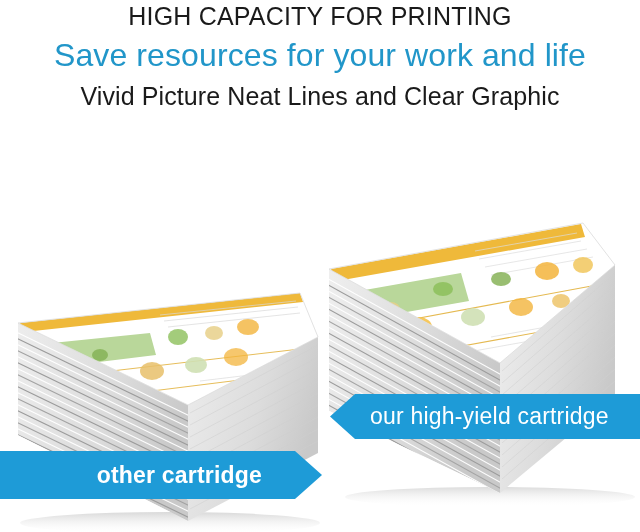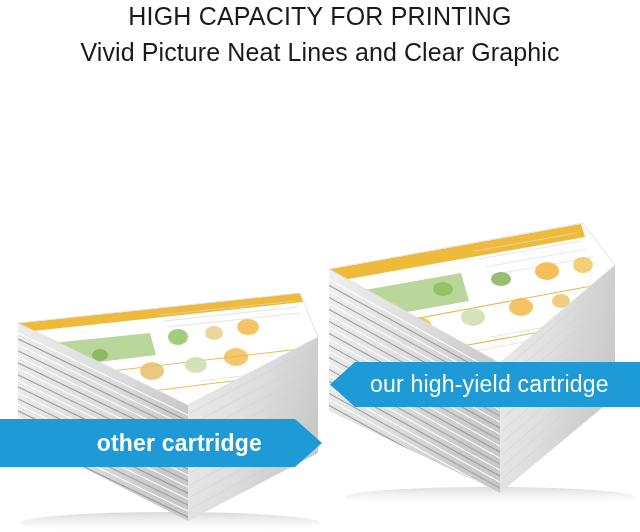--- a/index.html
+++ b/index.html
@@ -66,20 +66,21 @@
 
   
   .ribbon {
     position: absolute;
     display: flex;
     align-items: center;
     color: #ffffff;
     font-size: 23px;
     letter-spacing: 0.2px;
     white-space: nowrap;
+    margin-top: 32px;
   }
   #ribbon-left {
     left: 0px;
     top: 419px;
     width: 322px;
     height: 48px;
     background: #1e9bd7;
     clip-path: polygon(0 0, 295px 0, 322px 50%, 295px 100%, 0 100%);
     justify-content: flex-end;
     padding-right: 60px;
@@ -99,20 +100,21 @@
   }
   .ribbon-label { pointer-events: none; }
 </style>
 </head>
 <body>
 
 <div id="page">
 
   <div class="headline-block">
     <div class="line-1">HIGH CAPACITY FOR PRINTING</div>
+    <div class="line-2">Save resources for your work and life</div>
     <div class="line-3">Vivid Picture Neat Lines and Clear Graphic</div>
   </div>
 
   <div class="stack" id="left-stack">
     <svg width="330" height="247" viewBox="0 0 330 247" xmlns="http://www.w3.org/2000/svg">
       <defs>
         <linearGradient id="lEdgeGrad" x1="0" y1="0" x2="0" y2="1">
           <stop offset="0%" stop-color="#fbfbfb"></stop>
           <stop offset="45%" stop-color="#c8c8c8"></stop>
           <stop offset="100%" stop-color="#a6a6a6"></stop>

